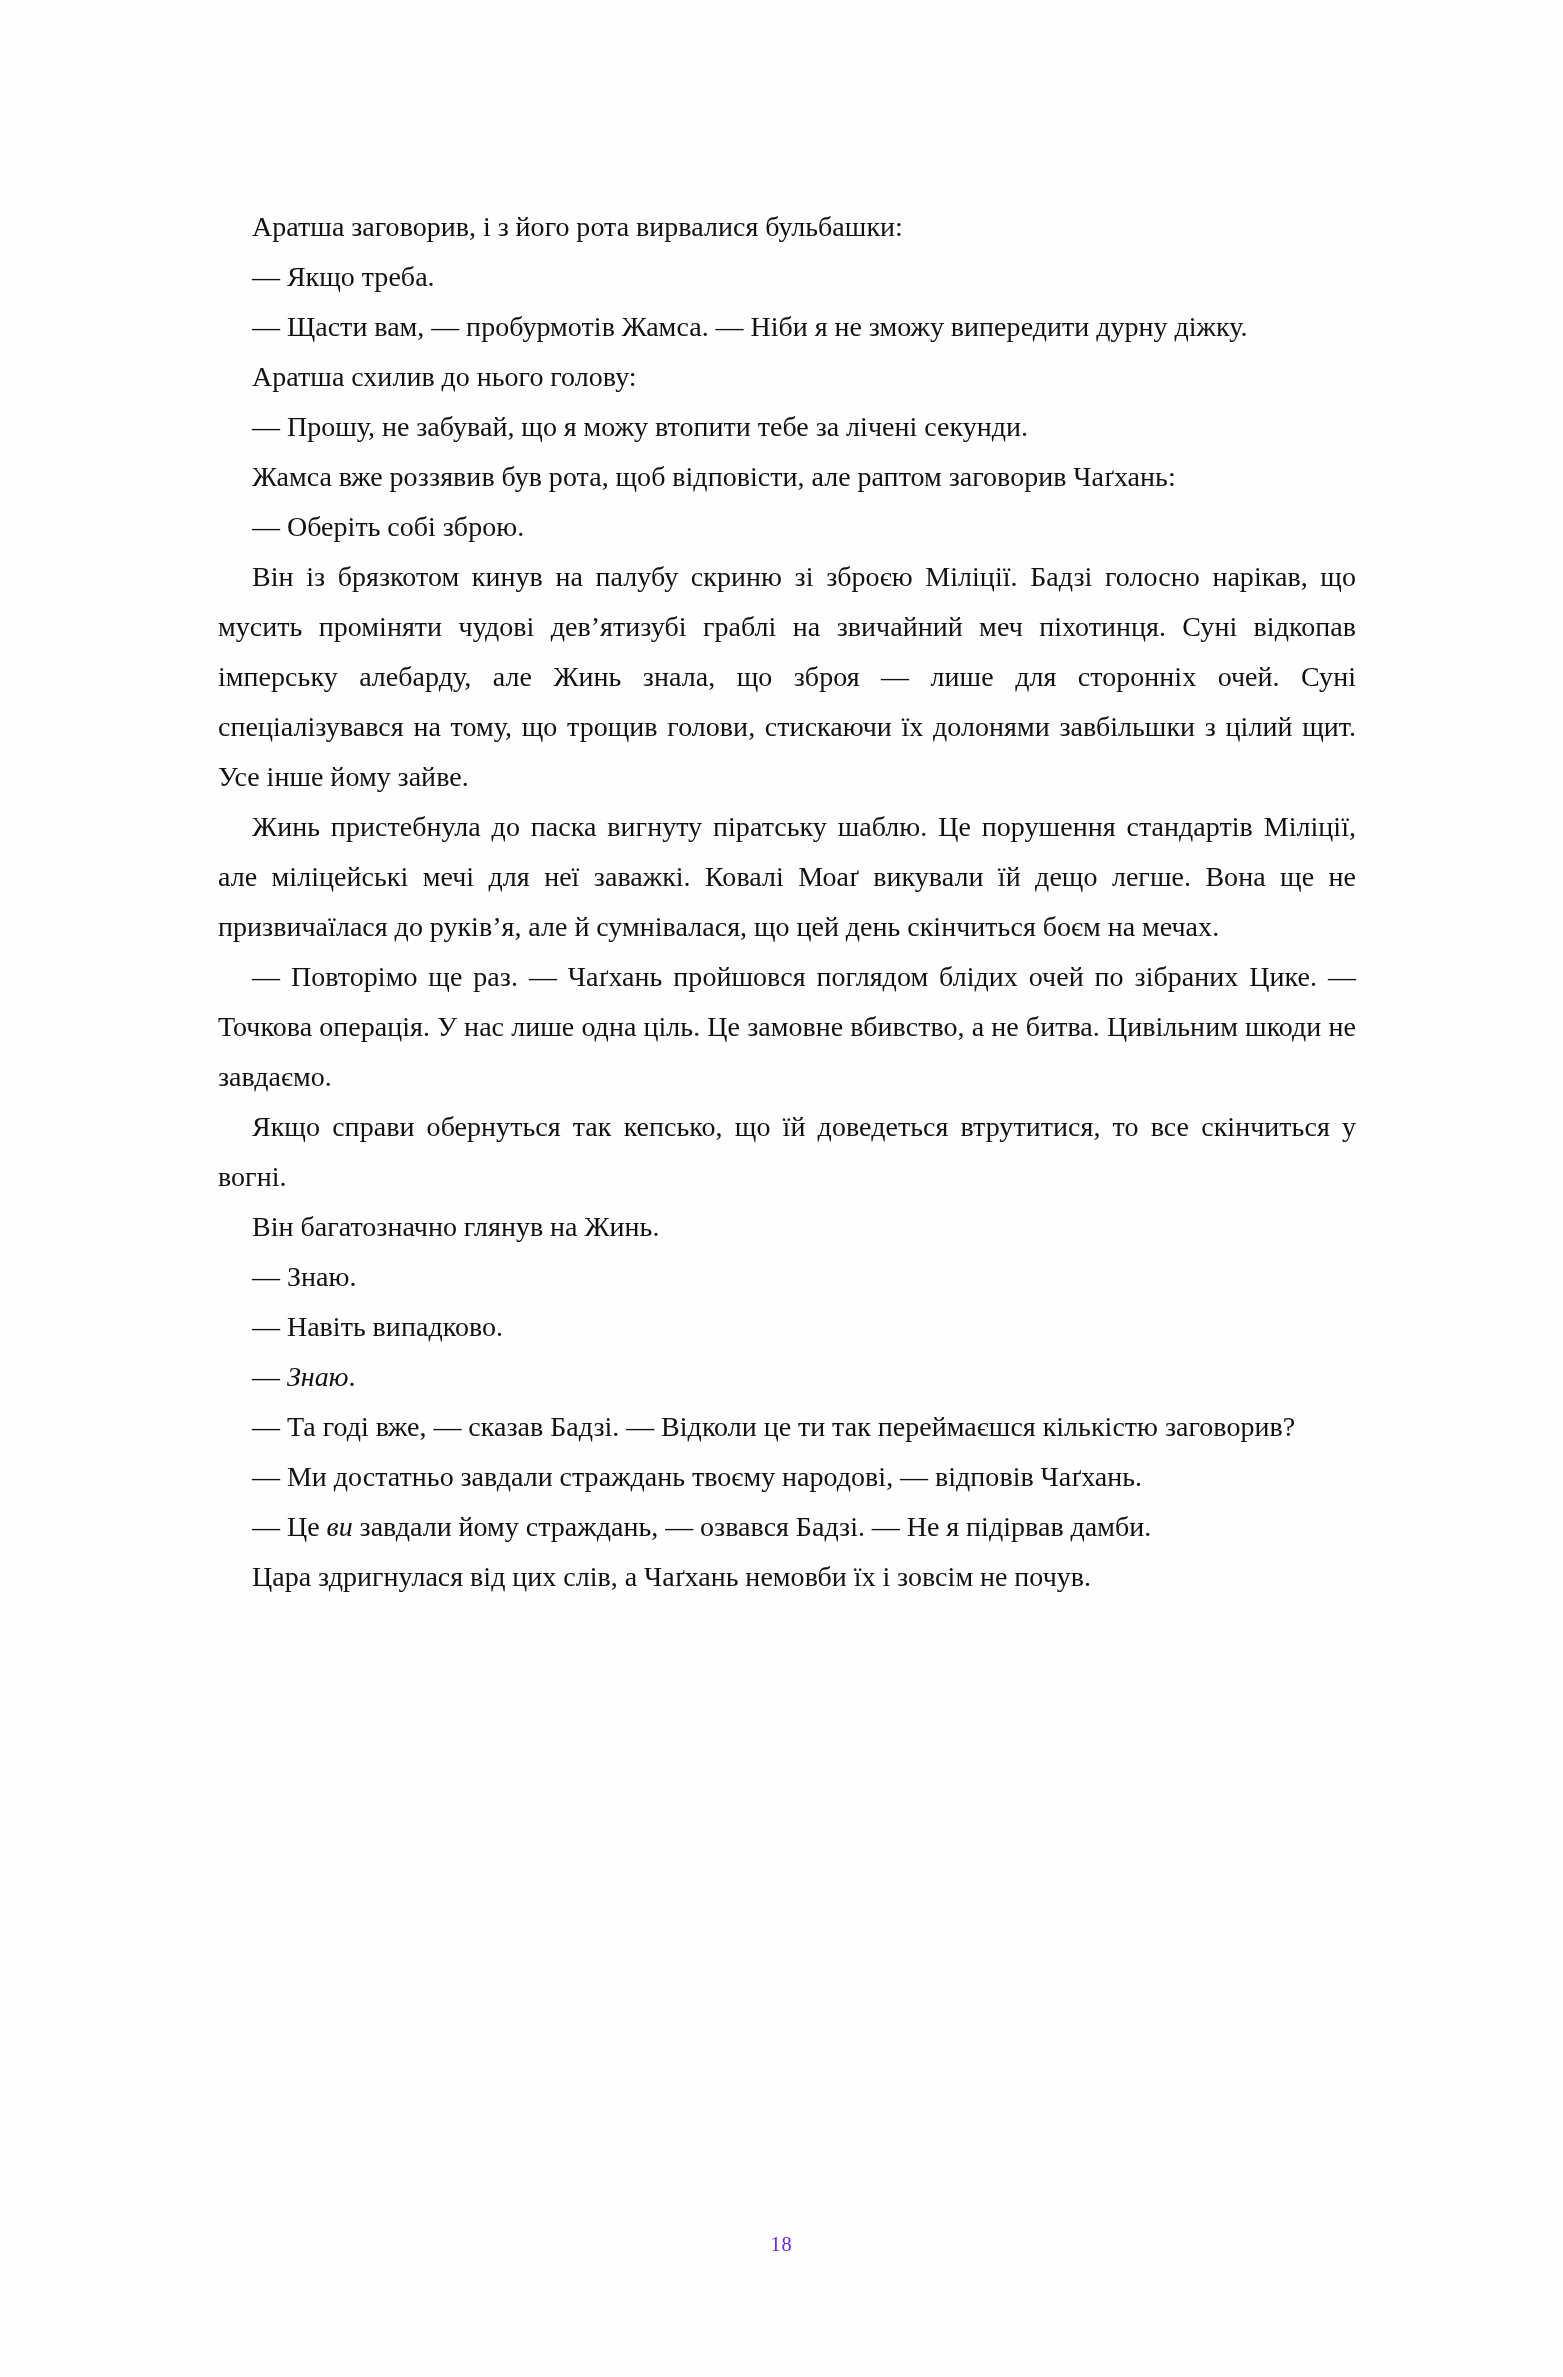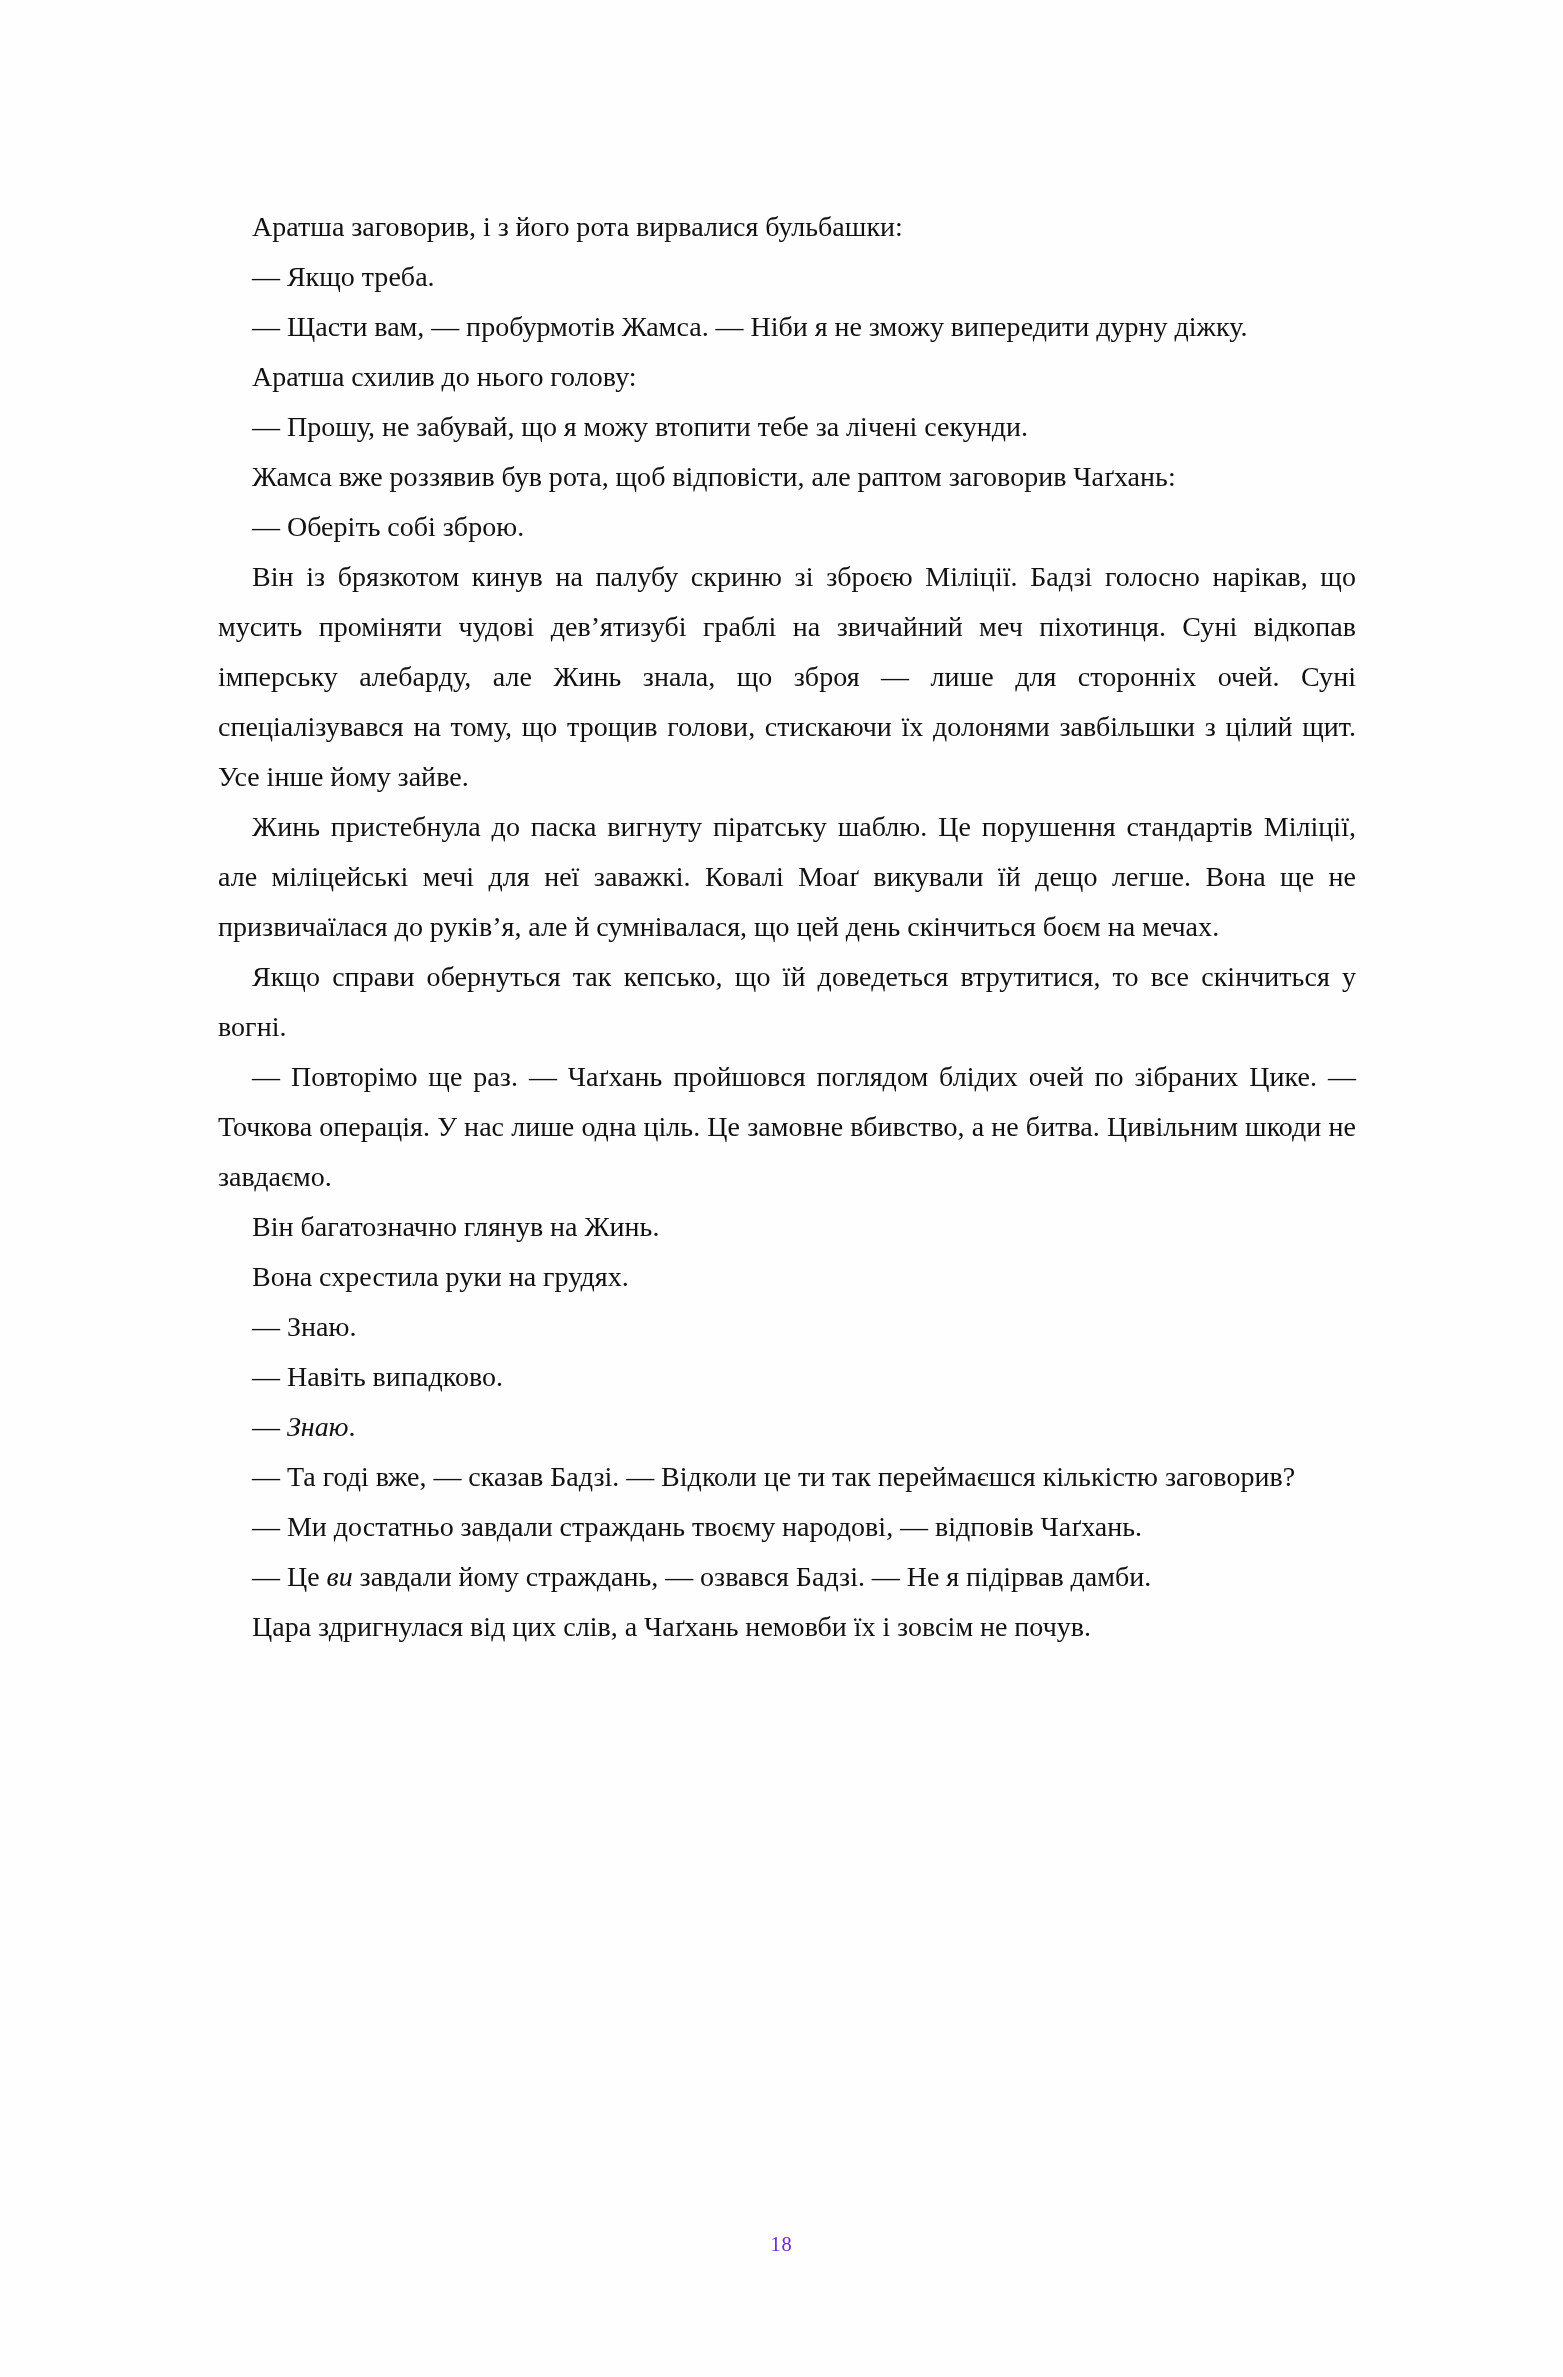--- a/index.html
+++ b/index.html
@@ -70,27 +70,26 @@
     <p class="para last-line-short">— Прошу, не забувай, що я можу втопити тебе за лічені секунди.</p>
 
     <p class="para last-line-short">Жамса вже роззявив був рота, щоб відповісти, але раптом заговорив Чаґхань:</p>
 
     <p class="para last-line-short">— Оберіть собі зброю.</p>
 
     <p class="para last-line-short">Він із брязкотом кинув на палубу скриню зі зброєю Міліції. Бадзі голосно нарікав, що мусить проміняти чудові дев’ятизубі граблі на звичайний меч піхотинця. Суні відкопав імперську алебарду, але Жинь знала, що зброя — лише для сторонніх очей. Суні спеціалізувався на тому, що трощив голови, стискаючи їх долонями завбільшки з цілий щит. Усе інше йому зайве.</p>
 
     <p class="para last-line-short">Жинь пристебнула до паска вигнуту піратську шаблю. Це порушення стандартів Міліції, але міліцейські мечі для неї заважкі. Ковалі Моаґ викували їй дещо легше. Вона ще не призвичаїлася до руків’я, але й сумнівалася, що цей день скінчиться боєм на мечах.</p>
 
+    <p class="para last-line-short">— Повторімо ще раз. — Чаґхань пройшовся поглядом блідих очей по зібраних Цике. — Точкова операція. У нас лише одна ціль. Це замовне вбивство, а не битва. Цивільним шкоди не завдаємо.</p>
+
     <p class="para last-line-short">Якщо справи обернуться так кепсько, що їй доведеться втрутитися, то все скінчиться у вогні.</p>
-
-    <p class="para last-line-short">— Повторімо ще раз. — Чаґхань пройшовся поглядом блідих очей по зібраних Цике. — Точкова операція. У нас лише одна ціль. Це замовне вбивство, а не битва. Цивільним шкоди не завдаємо.</p>
 
     <p class="para last-line-short">Він багатозначно глянув на Жинь.</p>
 
-    <p class="para last-line-short">Вона схрестила руки на грудях.</p>
 
     <p class="para last-line-short">— Знаю.</p>
 
     <p class="para last-line-short">— Навіть випадково.</p>
 
     <p class="para last-line-short"><span>— </span><em>Знаю</em><span>.</span></p>
 
     <p class="para last-line-short">— Та годі вже, — сказав Бадзі. — Відколи це ти так переймаєшся кількістю заговорив?</p>
 
     <p class="para last-line-short">— Ми достатньо завдали страждань твоєму народові, — відповів Чаґхань.</p>

